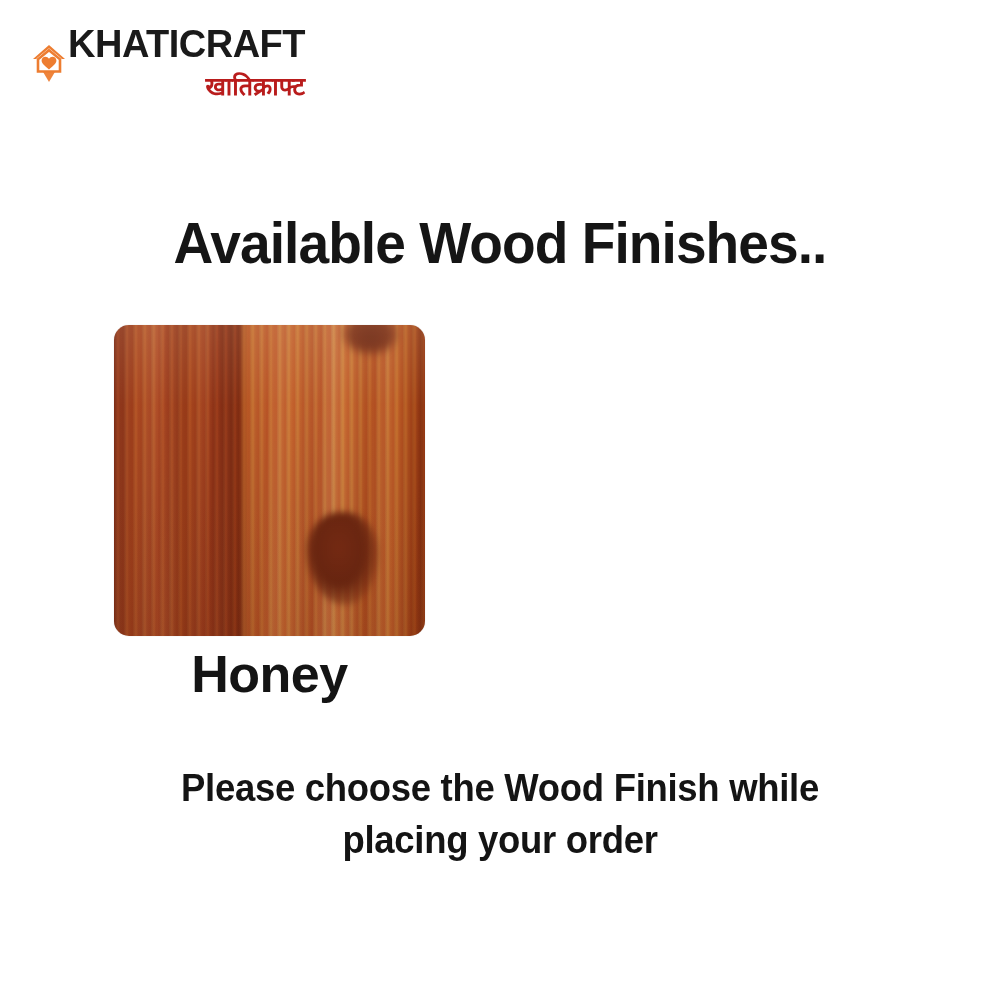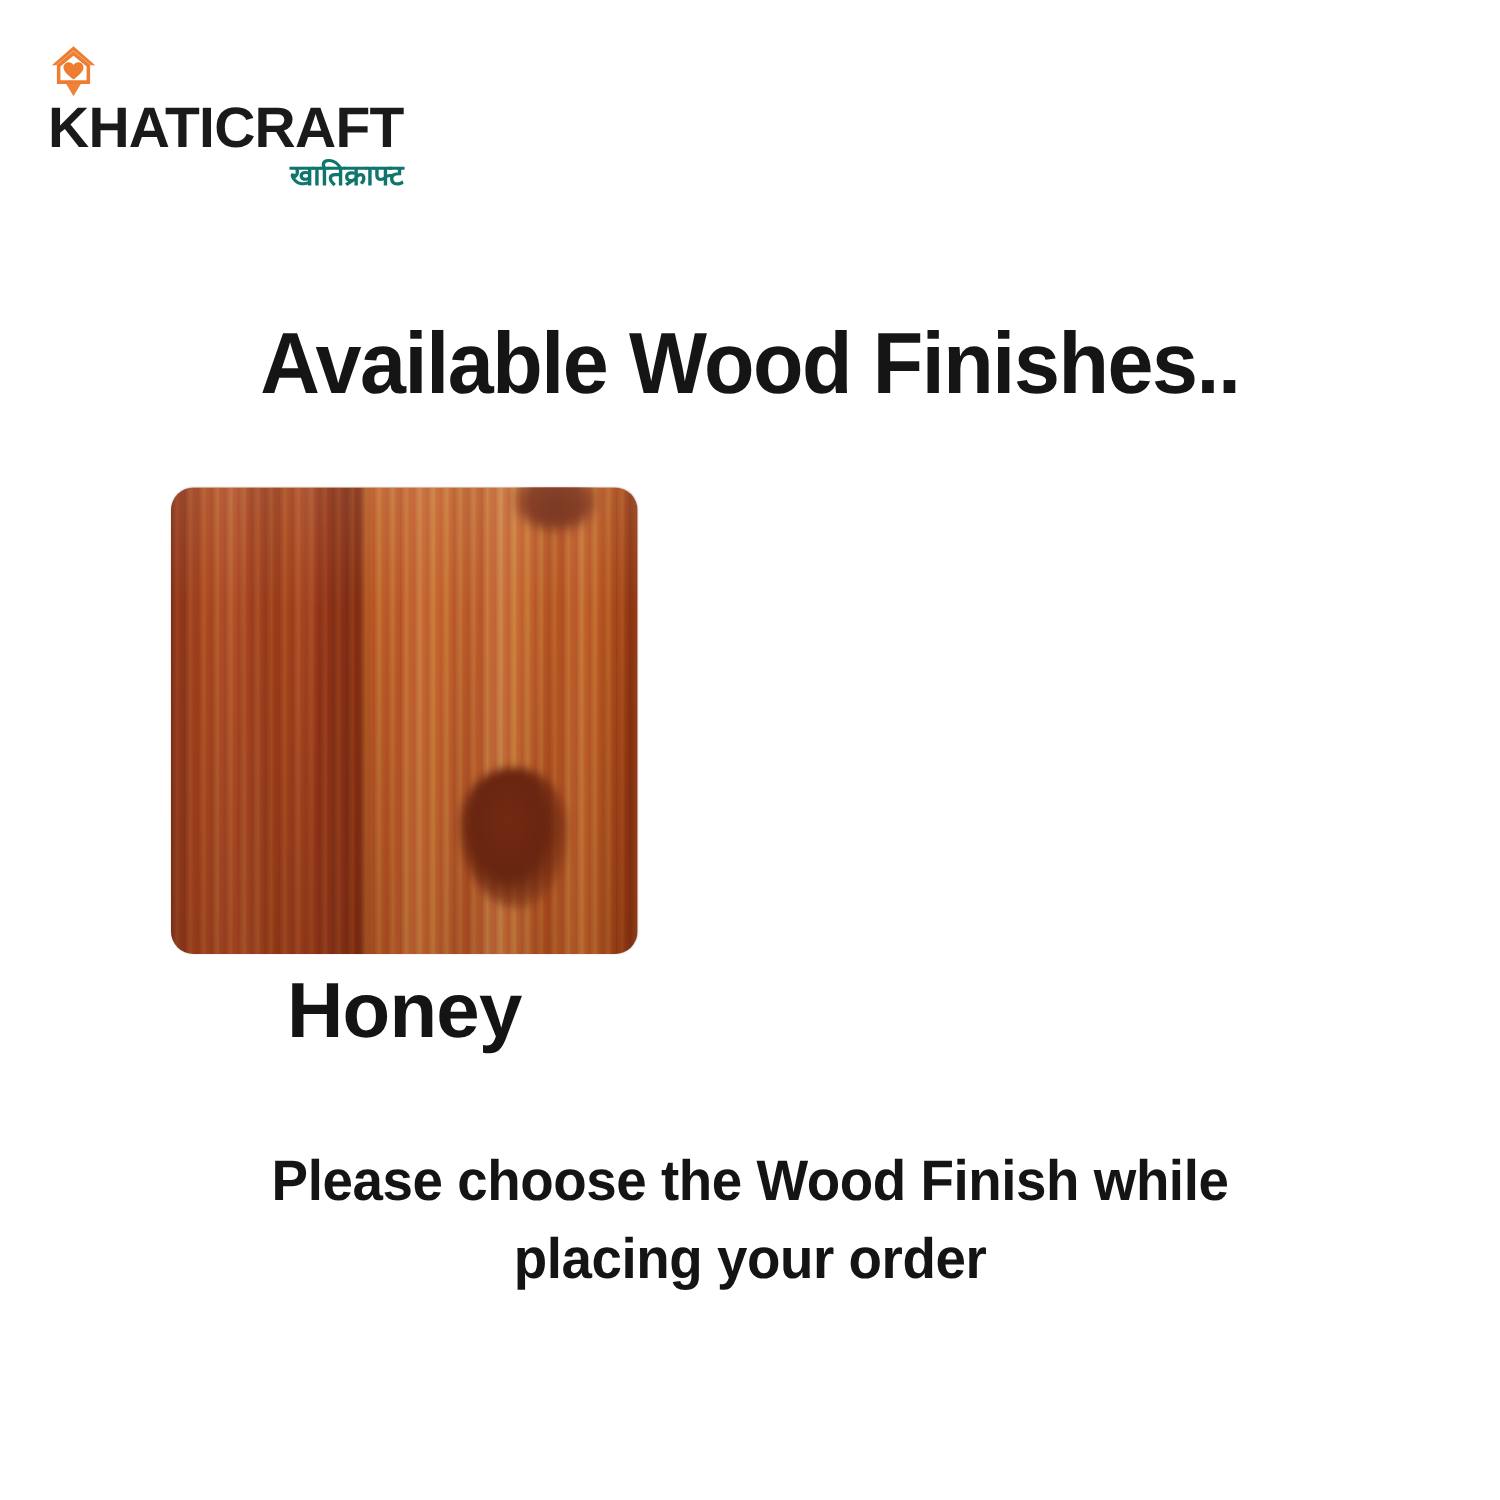--- a/index.html
+++ b/index.html
@@ -15,22 +15,21 @@
     position: relative;
     -webkit-font-smoothing: antialiased;
   }
 
   
   .brand {
     position: absolute;
     left: 31px;
     top: 24px;
     display: flex;
-    align-items: flex-start;
-    flex-direction: column;
+    align-items: center;
   }
   .brand-mark {
     width: 36px;
     height: 40px;
     flex: 0 0 36px;
     margin-top: 6px;
     display: block;
   }
   .brand-text {
     display: flex;
@@ -43,25 +42,25 @@
     font-weight: bold;
     font-size: 38px;
     letter-spacing: -0.5px;
     line-height: 40px;
     color: #1a1a1a;
     white-space: nowrap;
   }
   .brand-sub {
     font-family: "Liberation Sans", sans-serif;
     font-weight: bold;
-    font-size: 19px;
+    font-size: 25px;
     line-height: 22px;
-    color: #0f766e;
+    color: #b91c1c;
     white-space: nowrap;
-    margin-top: 1px;
+    margin-top: 11px;
   }
 
   
   .heading {
     position: absolute;
     left: 0;
     top: 210px;
     width: 1000px;
     text-align: center;
     font-family: "Liberation Sans", sans-serif;

